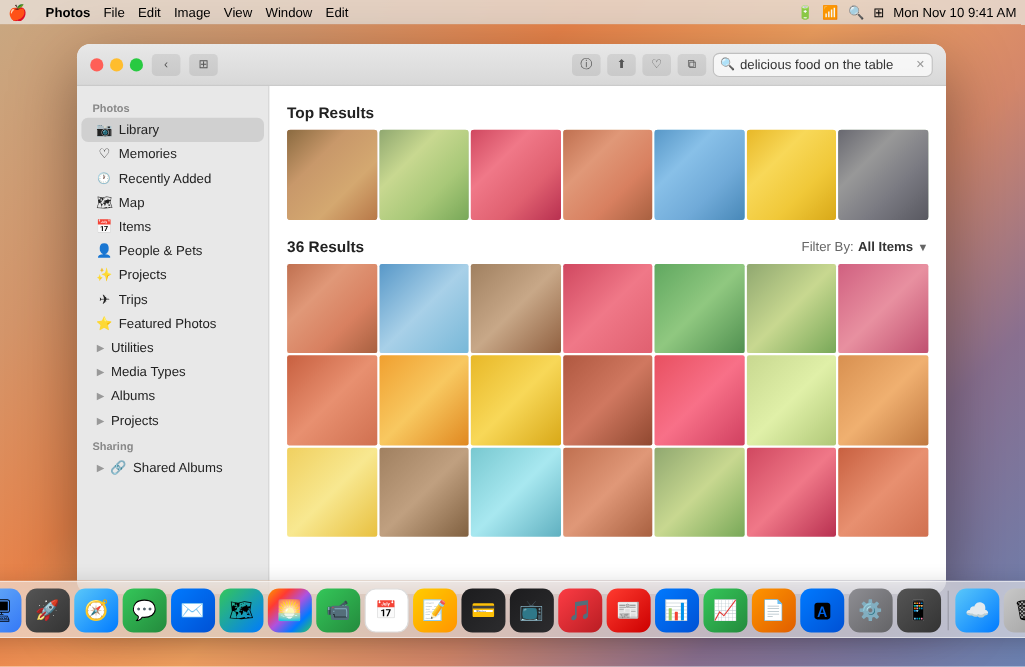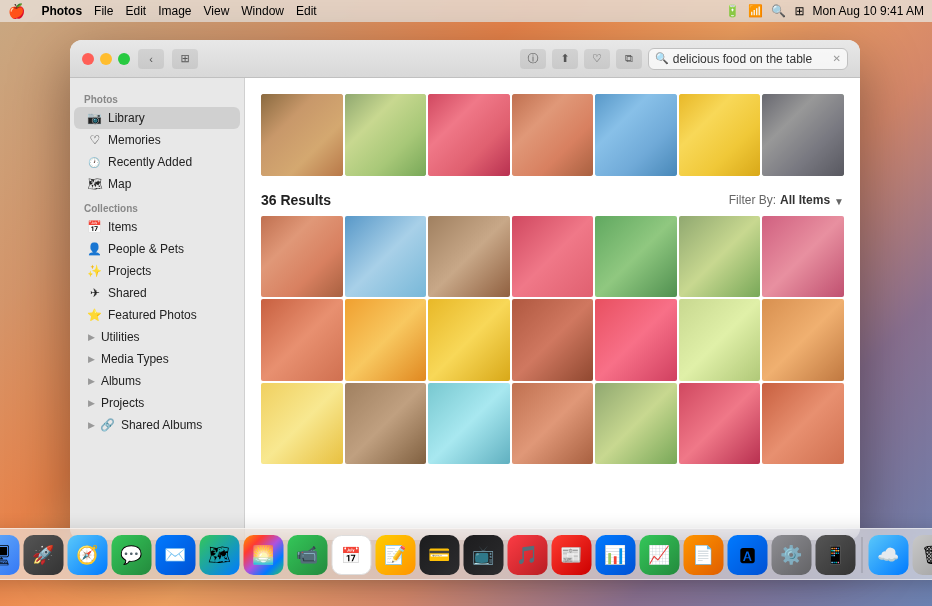--- a/index.html
+++ b/index.html
@@ -342,21 +342,21 @@
     <span>Image</span>
     <span>View</span>
     <span>Window</span>
     <span>Edit</span>
   </div>
   <div class="menubar-right">
     <span>🔋</span>
     <span>📶</span>
     <span>🔍</span>
     <span>⊞</span>
-    <span>Mon Aug 10  9:41 AM</span>
+    <span>Mon Nov 10  9:41 AM</span>
   </div>
 </div>
 
 <div class="desktop">
 
   <div class="window">
 
     <div class="titlebar">
       <div class="traffic-lights">
         <div class="tl tl-red"></div>
@@ -394,37 +394,36 @@
         </div>
         <div class="sidebar-item">
           <span class="sidebar-icon" style="font-size:10px;">🕐</span>
           <span>Recently Added</span>
         </div>
         <div class="sidebar-item">
           <span class="sidebar-icon">🗺</span>
           <span>Map</span>
         </div>
 
-        <div class="sidebar-section-label">Collections</div>
 
         <div class="sidebar-item">
           <span class="sidebar-icon">📅</span>
           <span>Items</span>
         </div>
         <div class="sidebar-item">
           <span class="sidebar-icon">👤</span>
           <span>People &amp; Pets</span>
         </div>
         <div class="sidebar-item">
           <span class="sidebar-icon">✨</span>
           <span>Projects</span>
         </div>
         <div class="sidebar-item">
           <span class="sidebar-icon">✈</span>
-          <span>Shared</span>
+          <span>Trips</span>
         </div>
         <div class="sidebar-item">
           <span class="sidebar-icon">⭐</span>
           <span>Featured Photos</span>
         </div>
 
         <div class="sidebar-item-with-arrow">
           <span class="arrow-icon">▶</span>
           <span>Utilities</span>
         </div>
@@ -434,29 +433,31 @@
         </div>
         <div class="sidebar-item-with-arrow">
           <span class="arrow-icon">▶</span>
           <span>Albums</span>
         </div>
         <div class="sidebar-item-with-arrow">
           <span class="arrow-icon">▶</span>
           <span>Projects</span>
         </div>
 
+        <div class="sidebar-section-label">Sharing</div>
         <div class="sidebar-item-with-arrow">
           <span class="arrow-icon">▶</span>
           <span class="sidebar-icon">🔗</span>
           <span>Shared Albums</span>
         </div>
       </div>
 
       <div class="main-content">
 
+        <div class="section-header">Top Results</div>
 
         <div class="photo-grid-top">
           <div class="photo-cell food-7">
             <div class="food-visual" style="background:linear-gradient(135deg,#8a6a40,#c8986a,#d4a870,#b87848);"></div>
           </div>
           <div class="photo-cell food-2">
             <div class="food-visual" style="background:linear-gradient(135deg,#90a870,#c8d890,#a8c878,#78a858);"></div>
           </div>
           <div class="photo-cell food-3">
             <div class="food-visual" style="background:linear-gradient(135deg,#d04860,#f07888,#e06070,#b83050);"></div>

